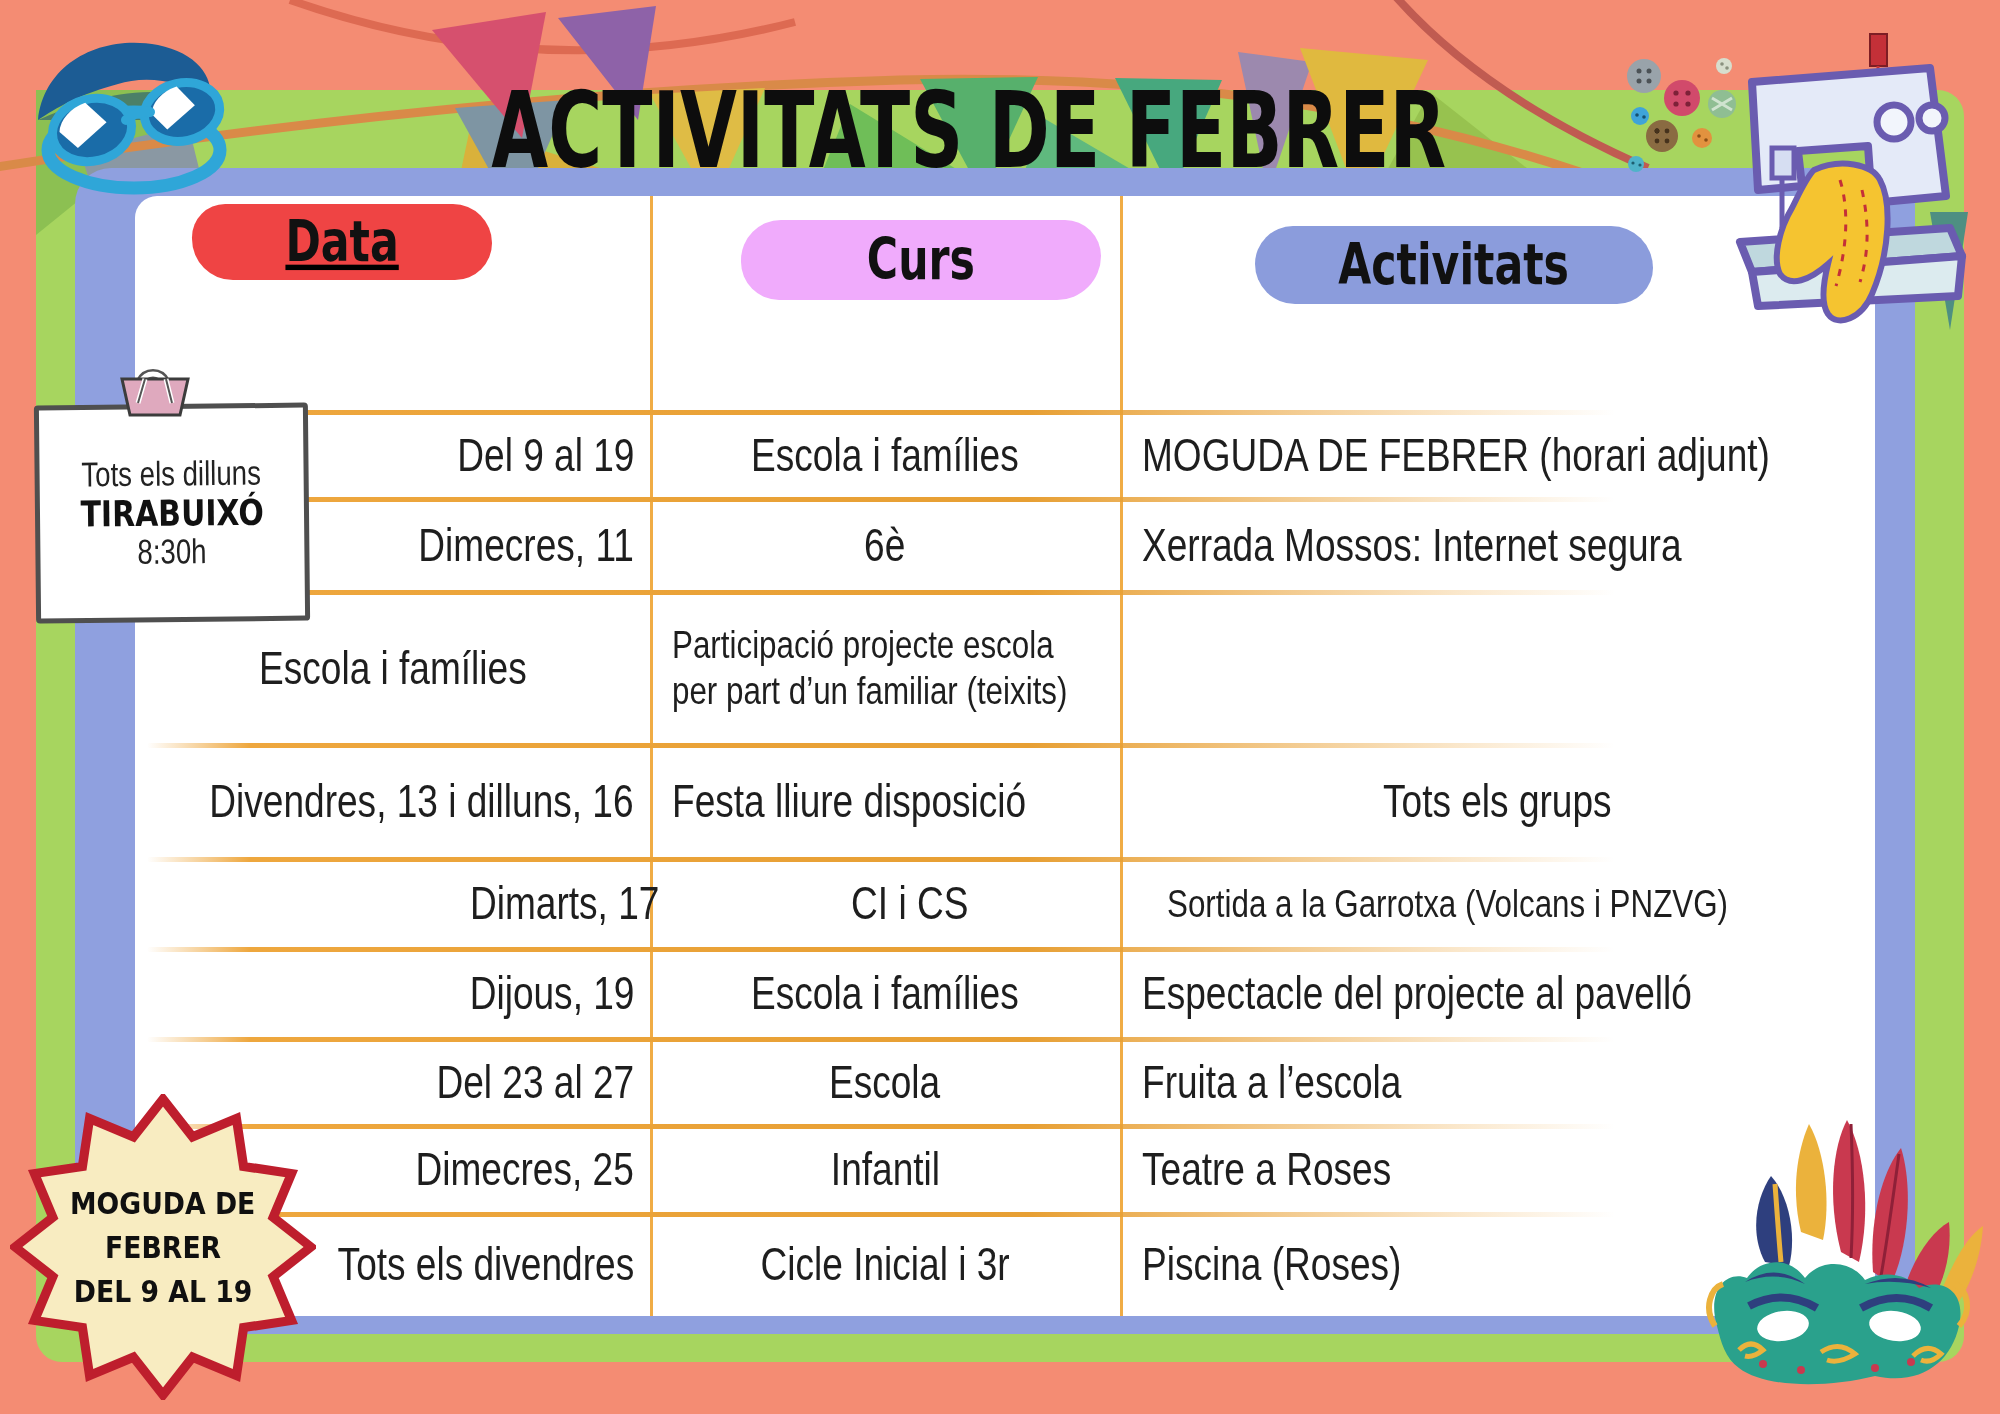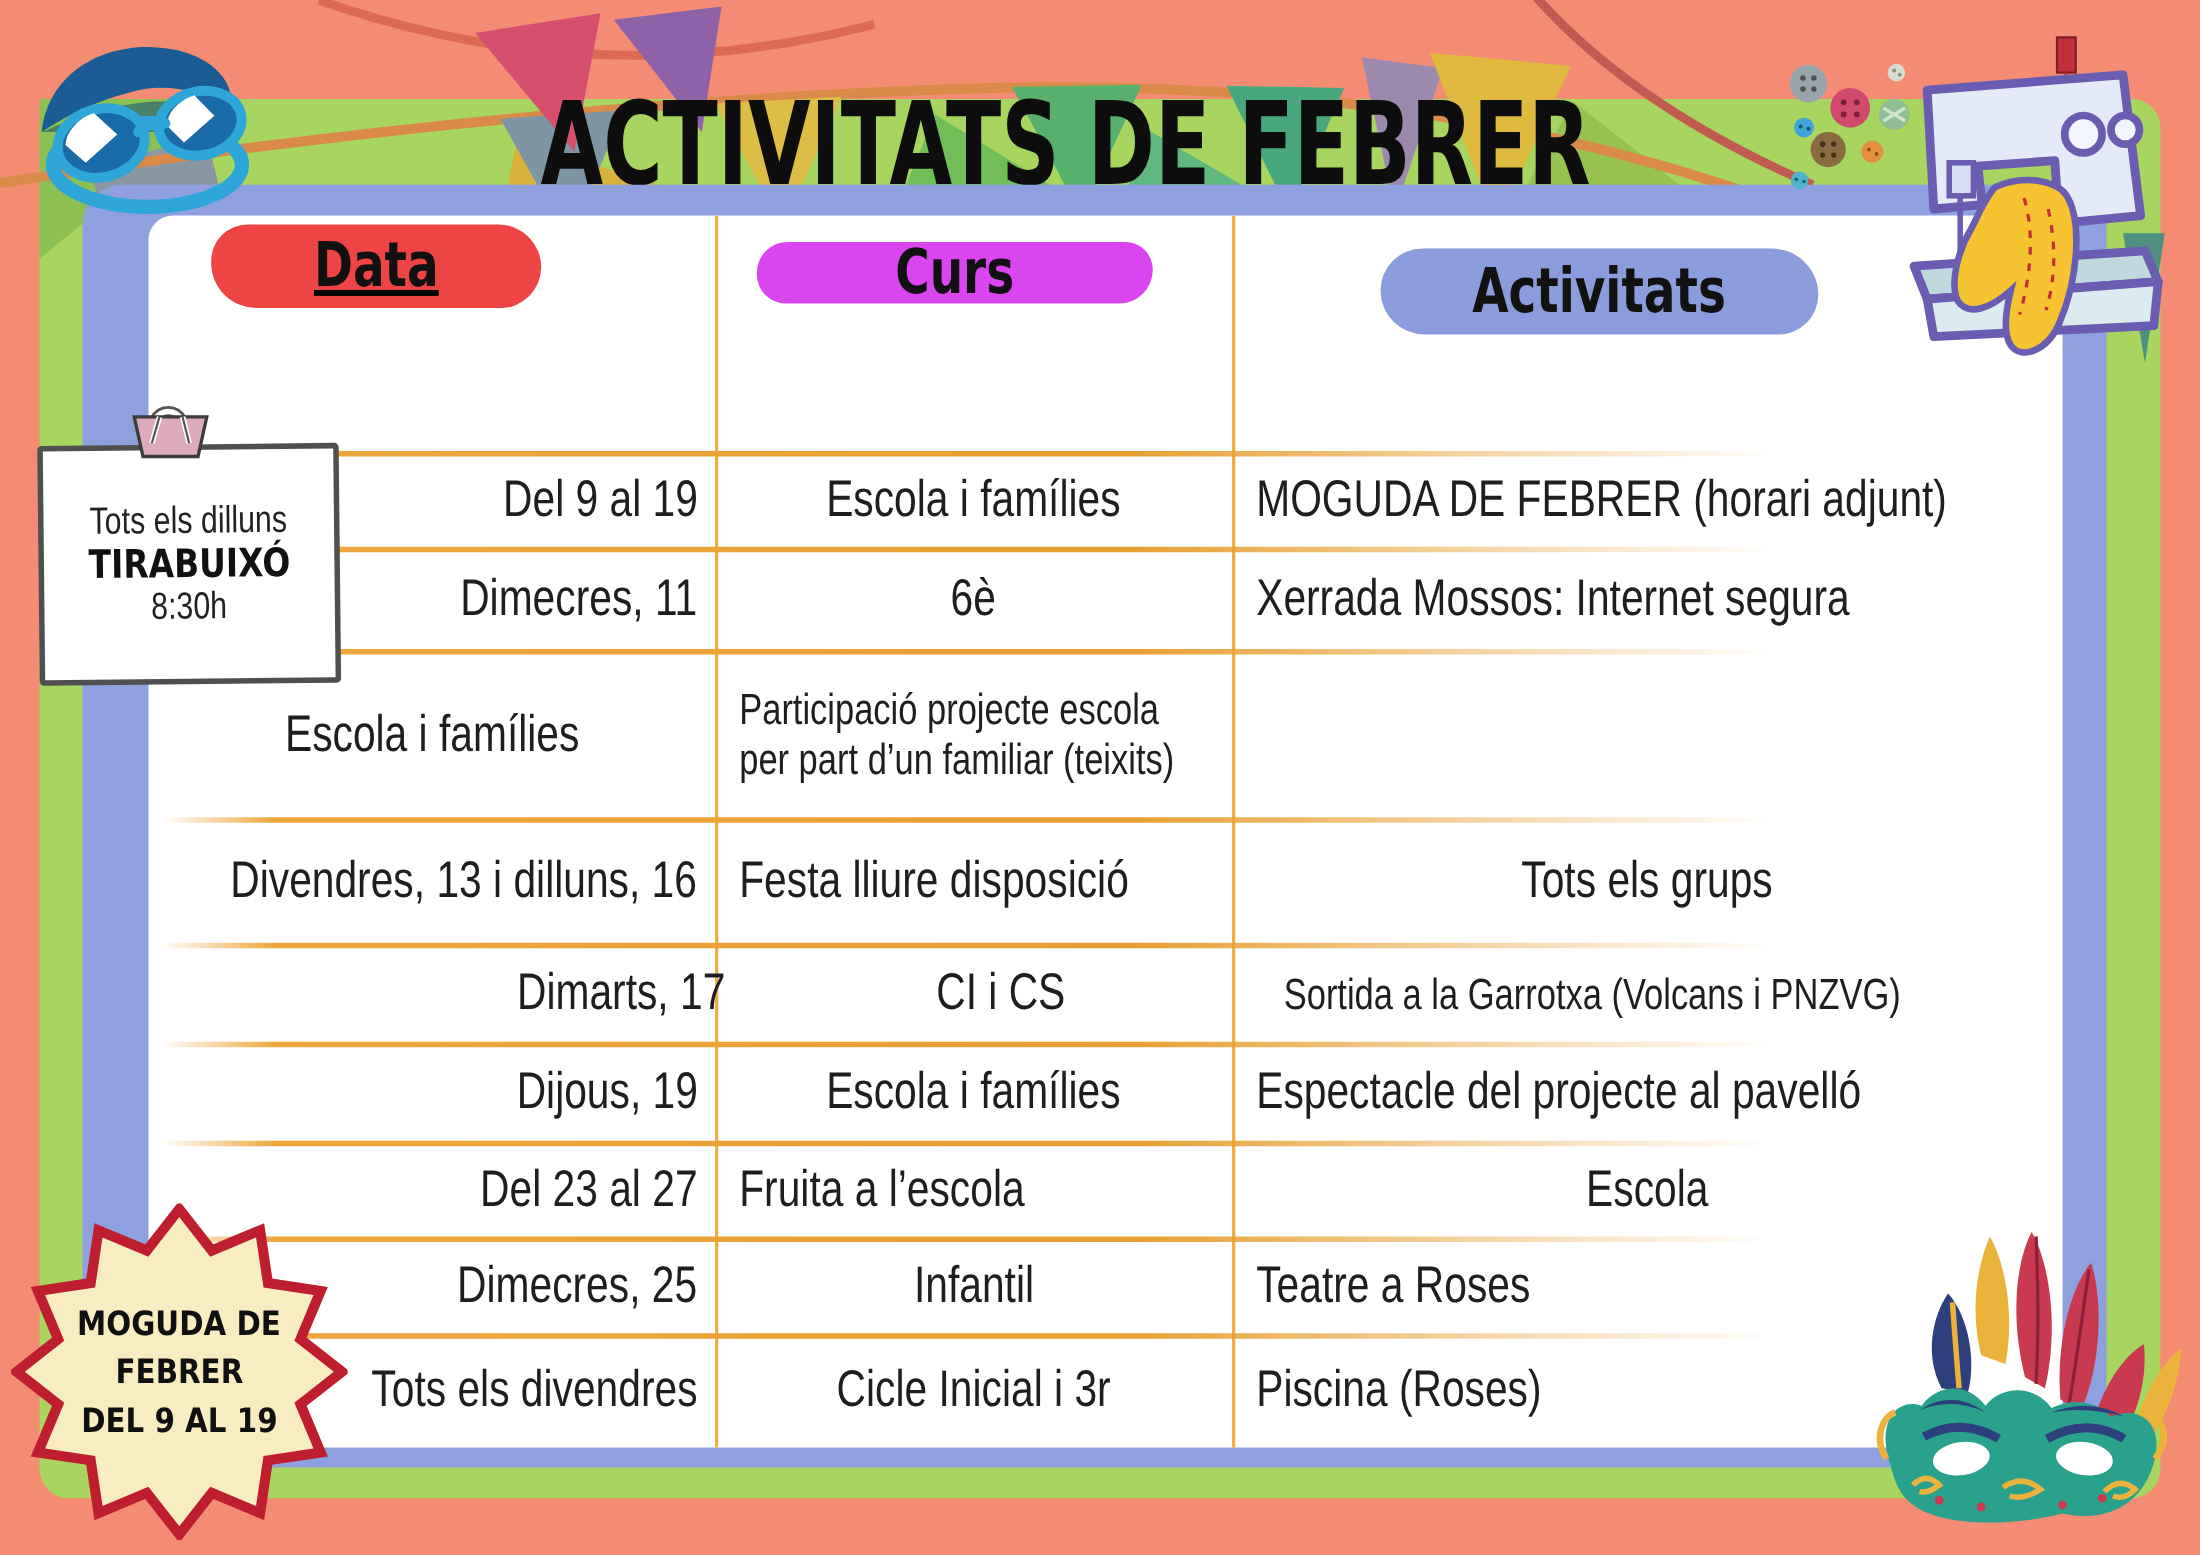--- a/index.html
+++ b/index.html
@@ -21,21 +21,21 @@
          background:#ffffff;border-radius:22px;}
   
   .vl{position:absolute;top:0;bottom:0;width:3px;background:#F0AC45;}
   .hl{position:absolute;left:12px;width:1468px;height:5px;border-radius:3px;
       background:linear-gradient(90deg,rgba(238,167,62,0) 0%,#EEA73E 7%,#E79F33 60%,rgba(238,167,62,.25) 90%,rgba(238,167,62,0) 100%);}
   
   .pill{position:absolute;display:flex;align-items:center;justify-content:center;border-radius:40px;}
   .pill span{font-family:"DejaVu Sans",sans-serif;font-weight:bold;font-size:52px;color:#111;
       display:inline-block;transform:scale(.82,1.08);white-space:nowrap;}
   #pill-data{left:57px;top:8px;width:300px;height:76px;background:#ef4444;border-radius:34px 40px 38px 42px;text-decoration:underline;}
-  #pill-curs{left:553px;top:24px;width:360px;height:56px;background:#d946ef;border-radius:40px 36px 44px 38px;}
+  #pill-curs{left:606px;top:24px;width:360px;height:80px;background:#f0abfc;border-radius:40px 36px 44px 38px;}
   #pill-act{left:1120px;top:30px;width:398px;height:78px;background:#8B9CDC;border-radius:38px 42px 36px 40px;}
   
   .row{position:absolute;left:0;width:1740px;display:grid;grid-template-columns:515px 470px 755px;}
   .cell{display:flex;align-items:center;}
   .c-data{justify-content:flex-end;padding-right:16px;}
   .c-curs{justify-content:center;}
   .c-act{justify-content:flex-start;padding-left:22px;padding-right:30px;}
   .hand{font-family:"Liberation Sans",sans-serif;font-weight:400;color:#1e1e1e;font-size:39px;
         display:inline-block;transform:scale(.95,1.2);transform-origin:center;line-height:1.15;}
   .sm .hand{font-size:33px;}
@@ -180,25 +180,25 @@
           <span class="hand">Escola i famílies</span>
         </div>
       <div class="cell c-act">
           <span class="hand">Espectacle del projecte al pavelló</span>
         </div>
     </div>
     <div class="row" style="top:843px;height:86px;">
       <div class="cell c-data">
           <span class="hand">Del 23 al 27</span>
         </div>
+      <div class="cell c-curs">
+          <span class="hand">Escola</span>
+        </div>
       <div class="cell c-act">
           <span class="hand">Fruita a l’escola</span>
-        </div>
-      <div class="cell c-curs">
-          <span class="hand">Escola</span>
         </div>
     </div>
     <div class="row" style="top:930px;height:87px;">
       <div class="cell c-data">
           <span class="hand">Dimecres, 25</span>
         </div>
       <div class="cell c-curs">
           <span class="hand">Infantil</span>
         </div>
       <div class="cell c-act">

